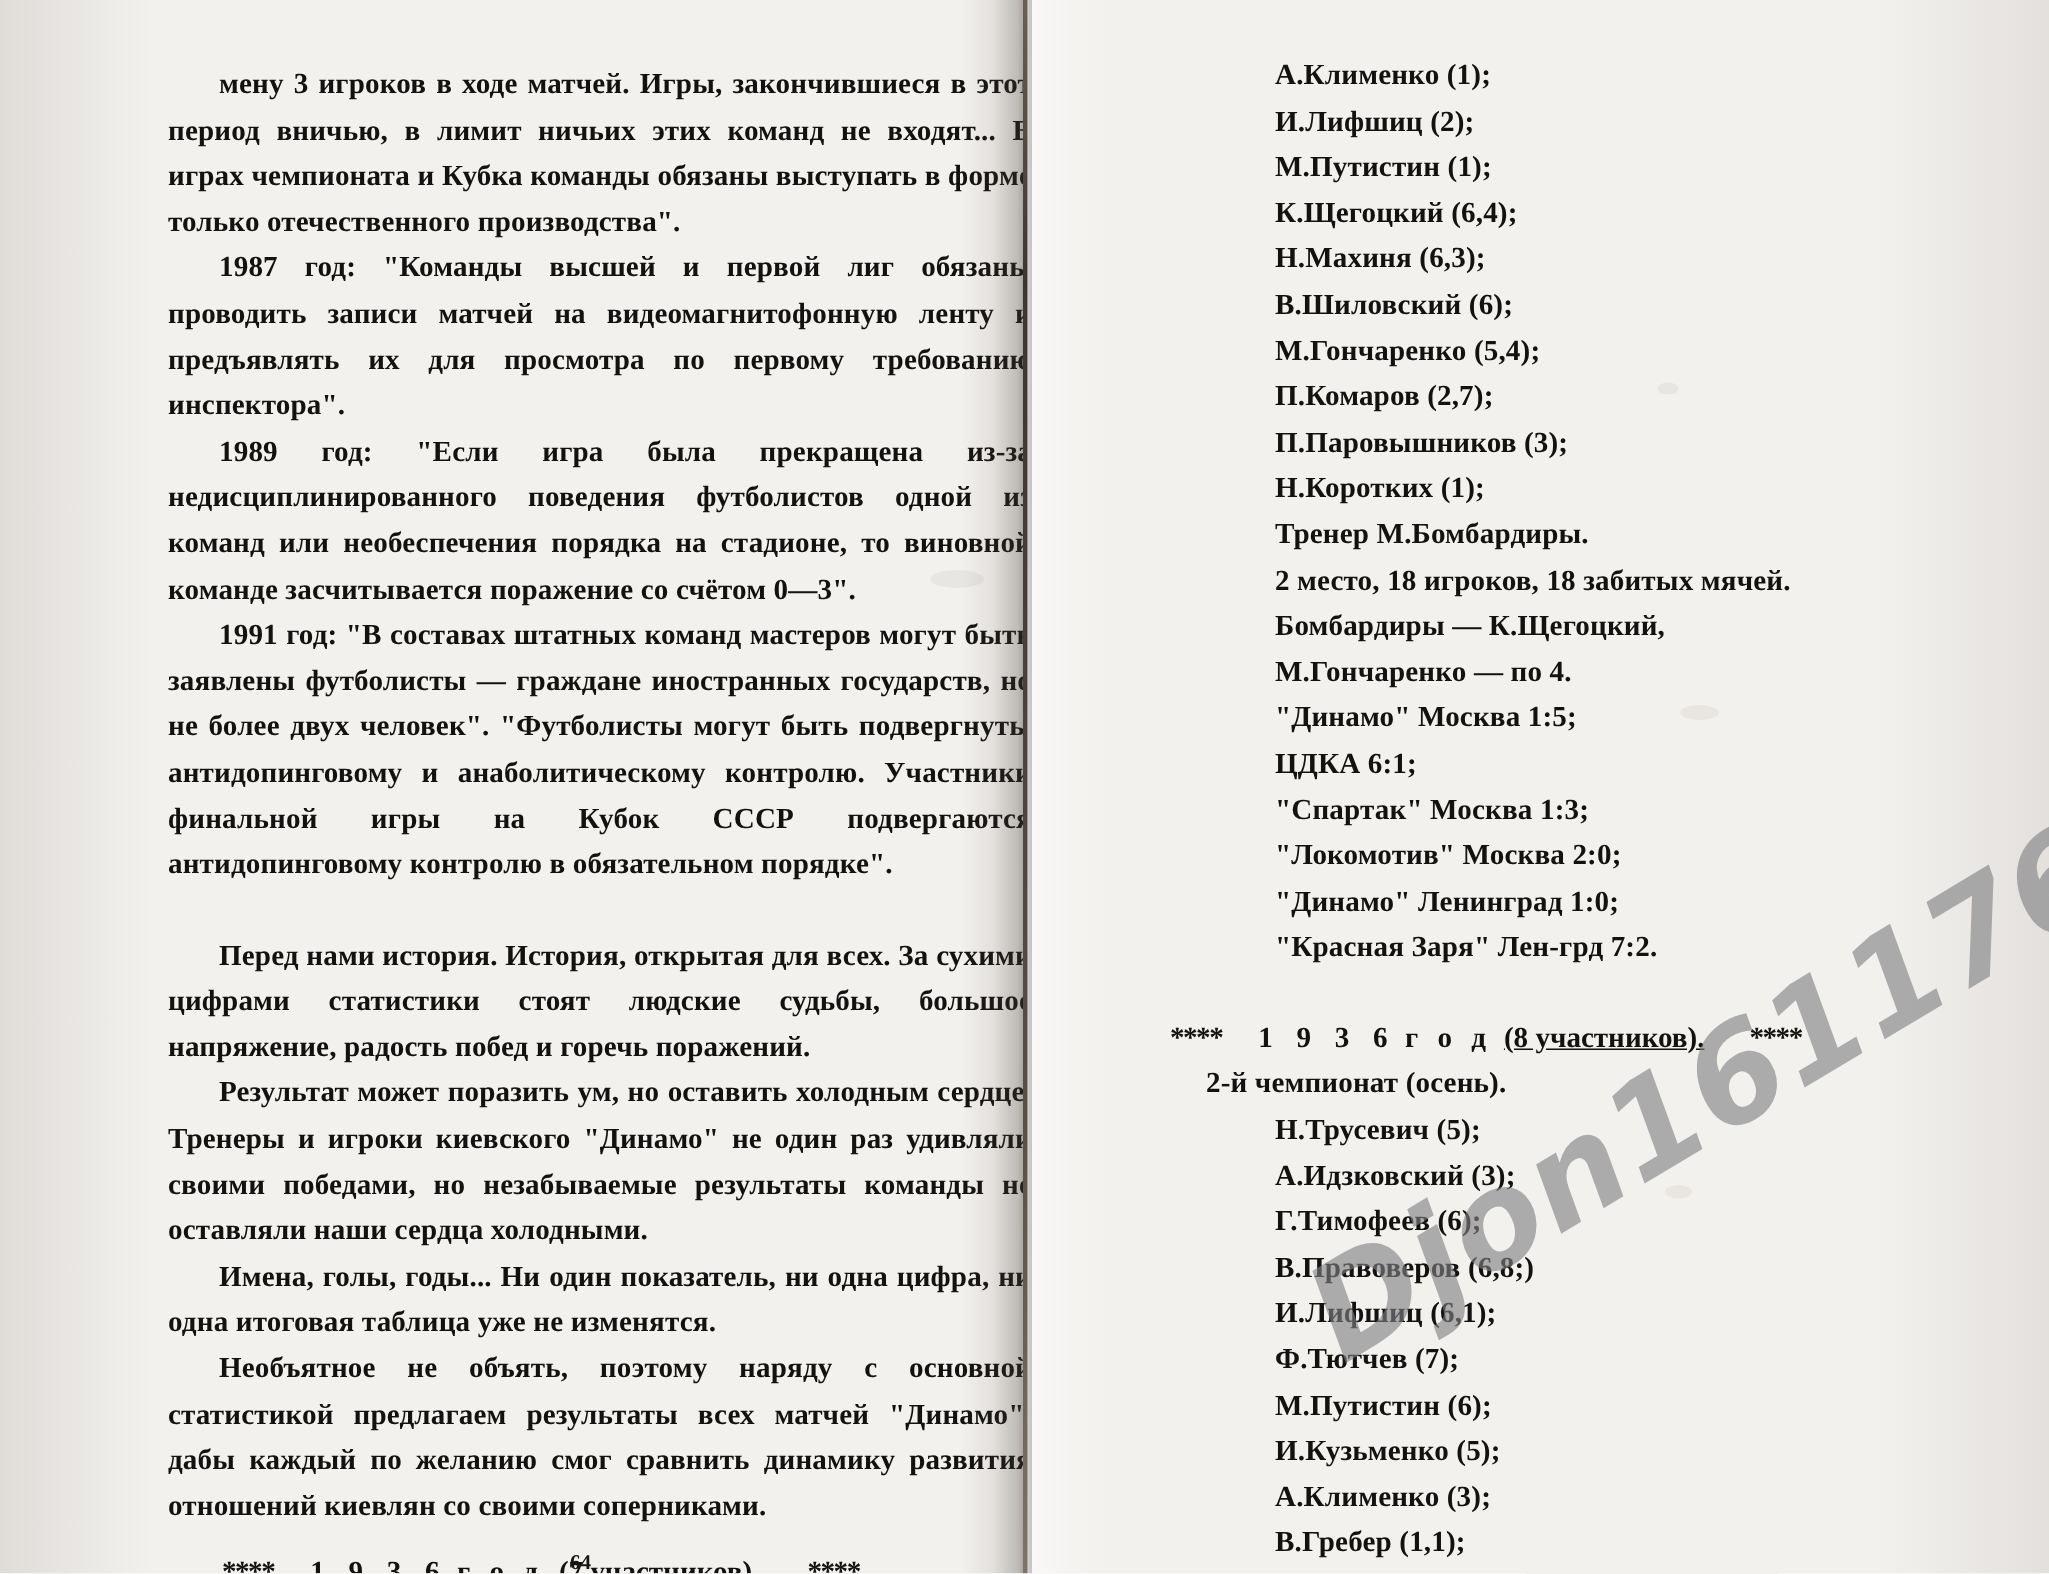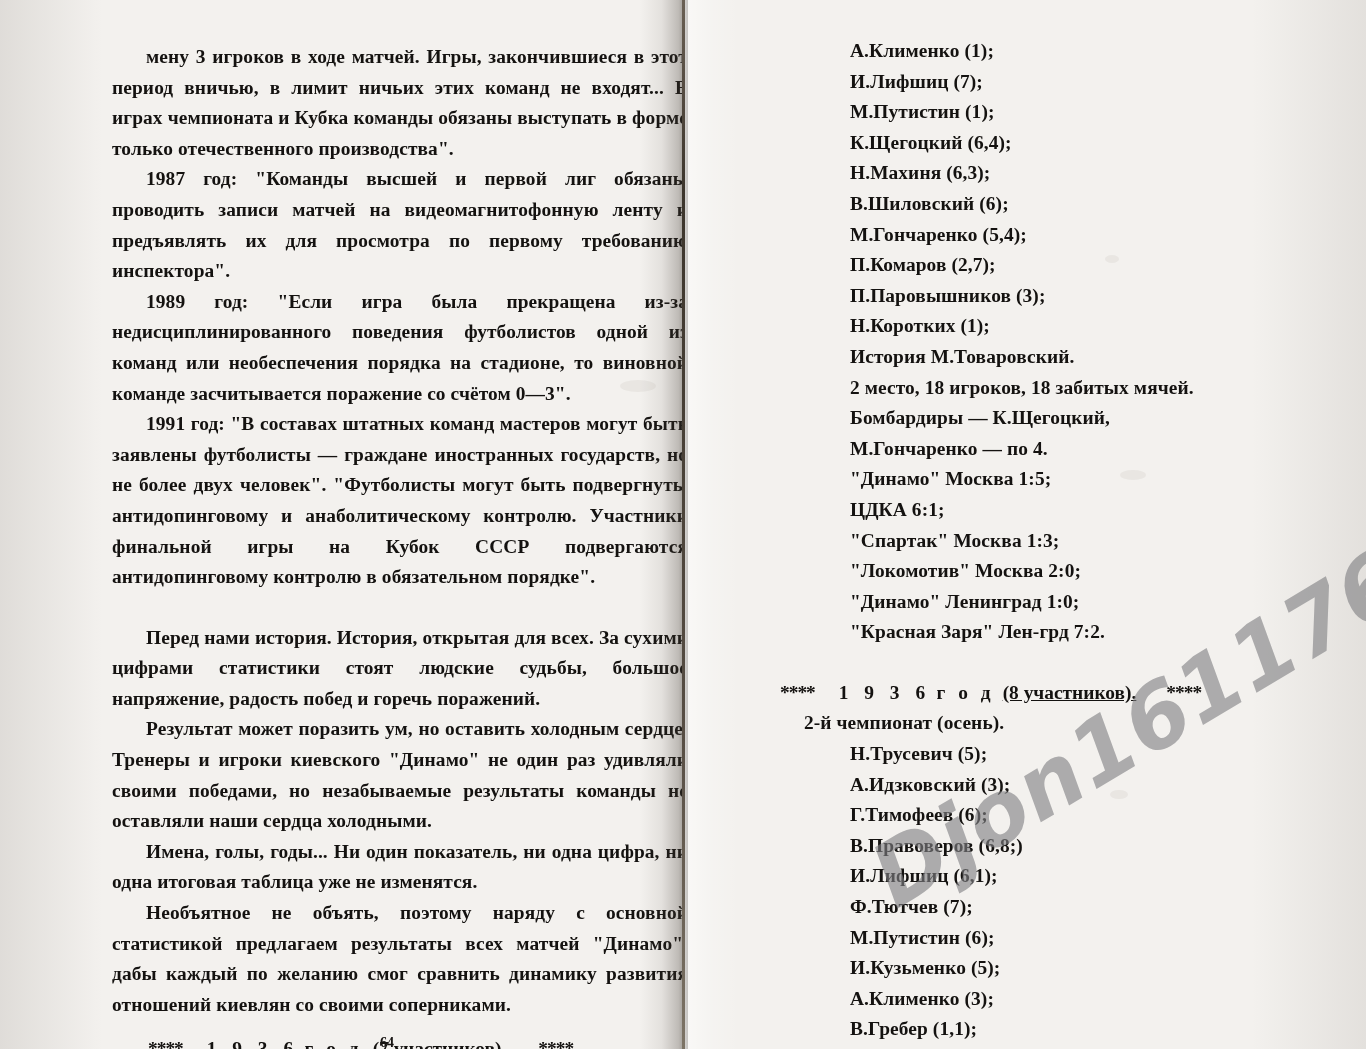--- a/index.html
+++ b/index.html
@@ -199,30 +199,30 @@
   <div class="folio folio-left">64</div>
 
   <div class="page page-right">
     <div class="paper-shade-right"></div>
   </div>
 
   <div class="col col-right">
 
     <ul class="roster roster-right">
       <li>А.Клименко (1);</li>
-      <li>И.Лифшиц (7);</li>
+      <li>И.Лифшиц (2);</li>
       <li>М.Путистин (1);</li>
       <li>К.Щегоцкий (6,4);</li>
       <li>Н.Махиня (6,3);</li>
       <li>В.Шиловский (6);</li>
       <li>М.Гончаренко (5,4);</li>
       <li>П.Комаров (2,7);</li>
       <li>П.Паровышников (3);</li>
       <li>Н.Коротких (1);</li>
-      <li>История М.Товаровский.</li>
+      <li>Тренер М.Бомбардиры.</li>
       <li>2 место, 18 игроков, 18 забитых мячей.</li>
       <li>Бомбардиры — К.Щегоцкий,</li>
       <li>М.Гончаренко — по 4.</li>
       <li>"Динамо" Москва 1:5;</li>
       <li>ЦДКА 6:1;</li>
       <li>"Спартак" Москва 1:3;</li>
       <li>"Локомотив" Москва 2:0;</li>
       <li>"Динамо" Ленинград 1:0;</li>
       <li>"Красная Заря" Лен-грд 7:2.</li>
     </ul>

